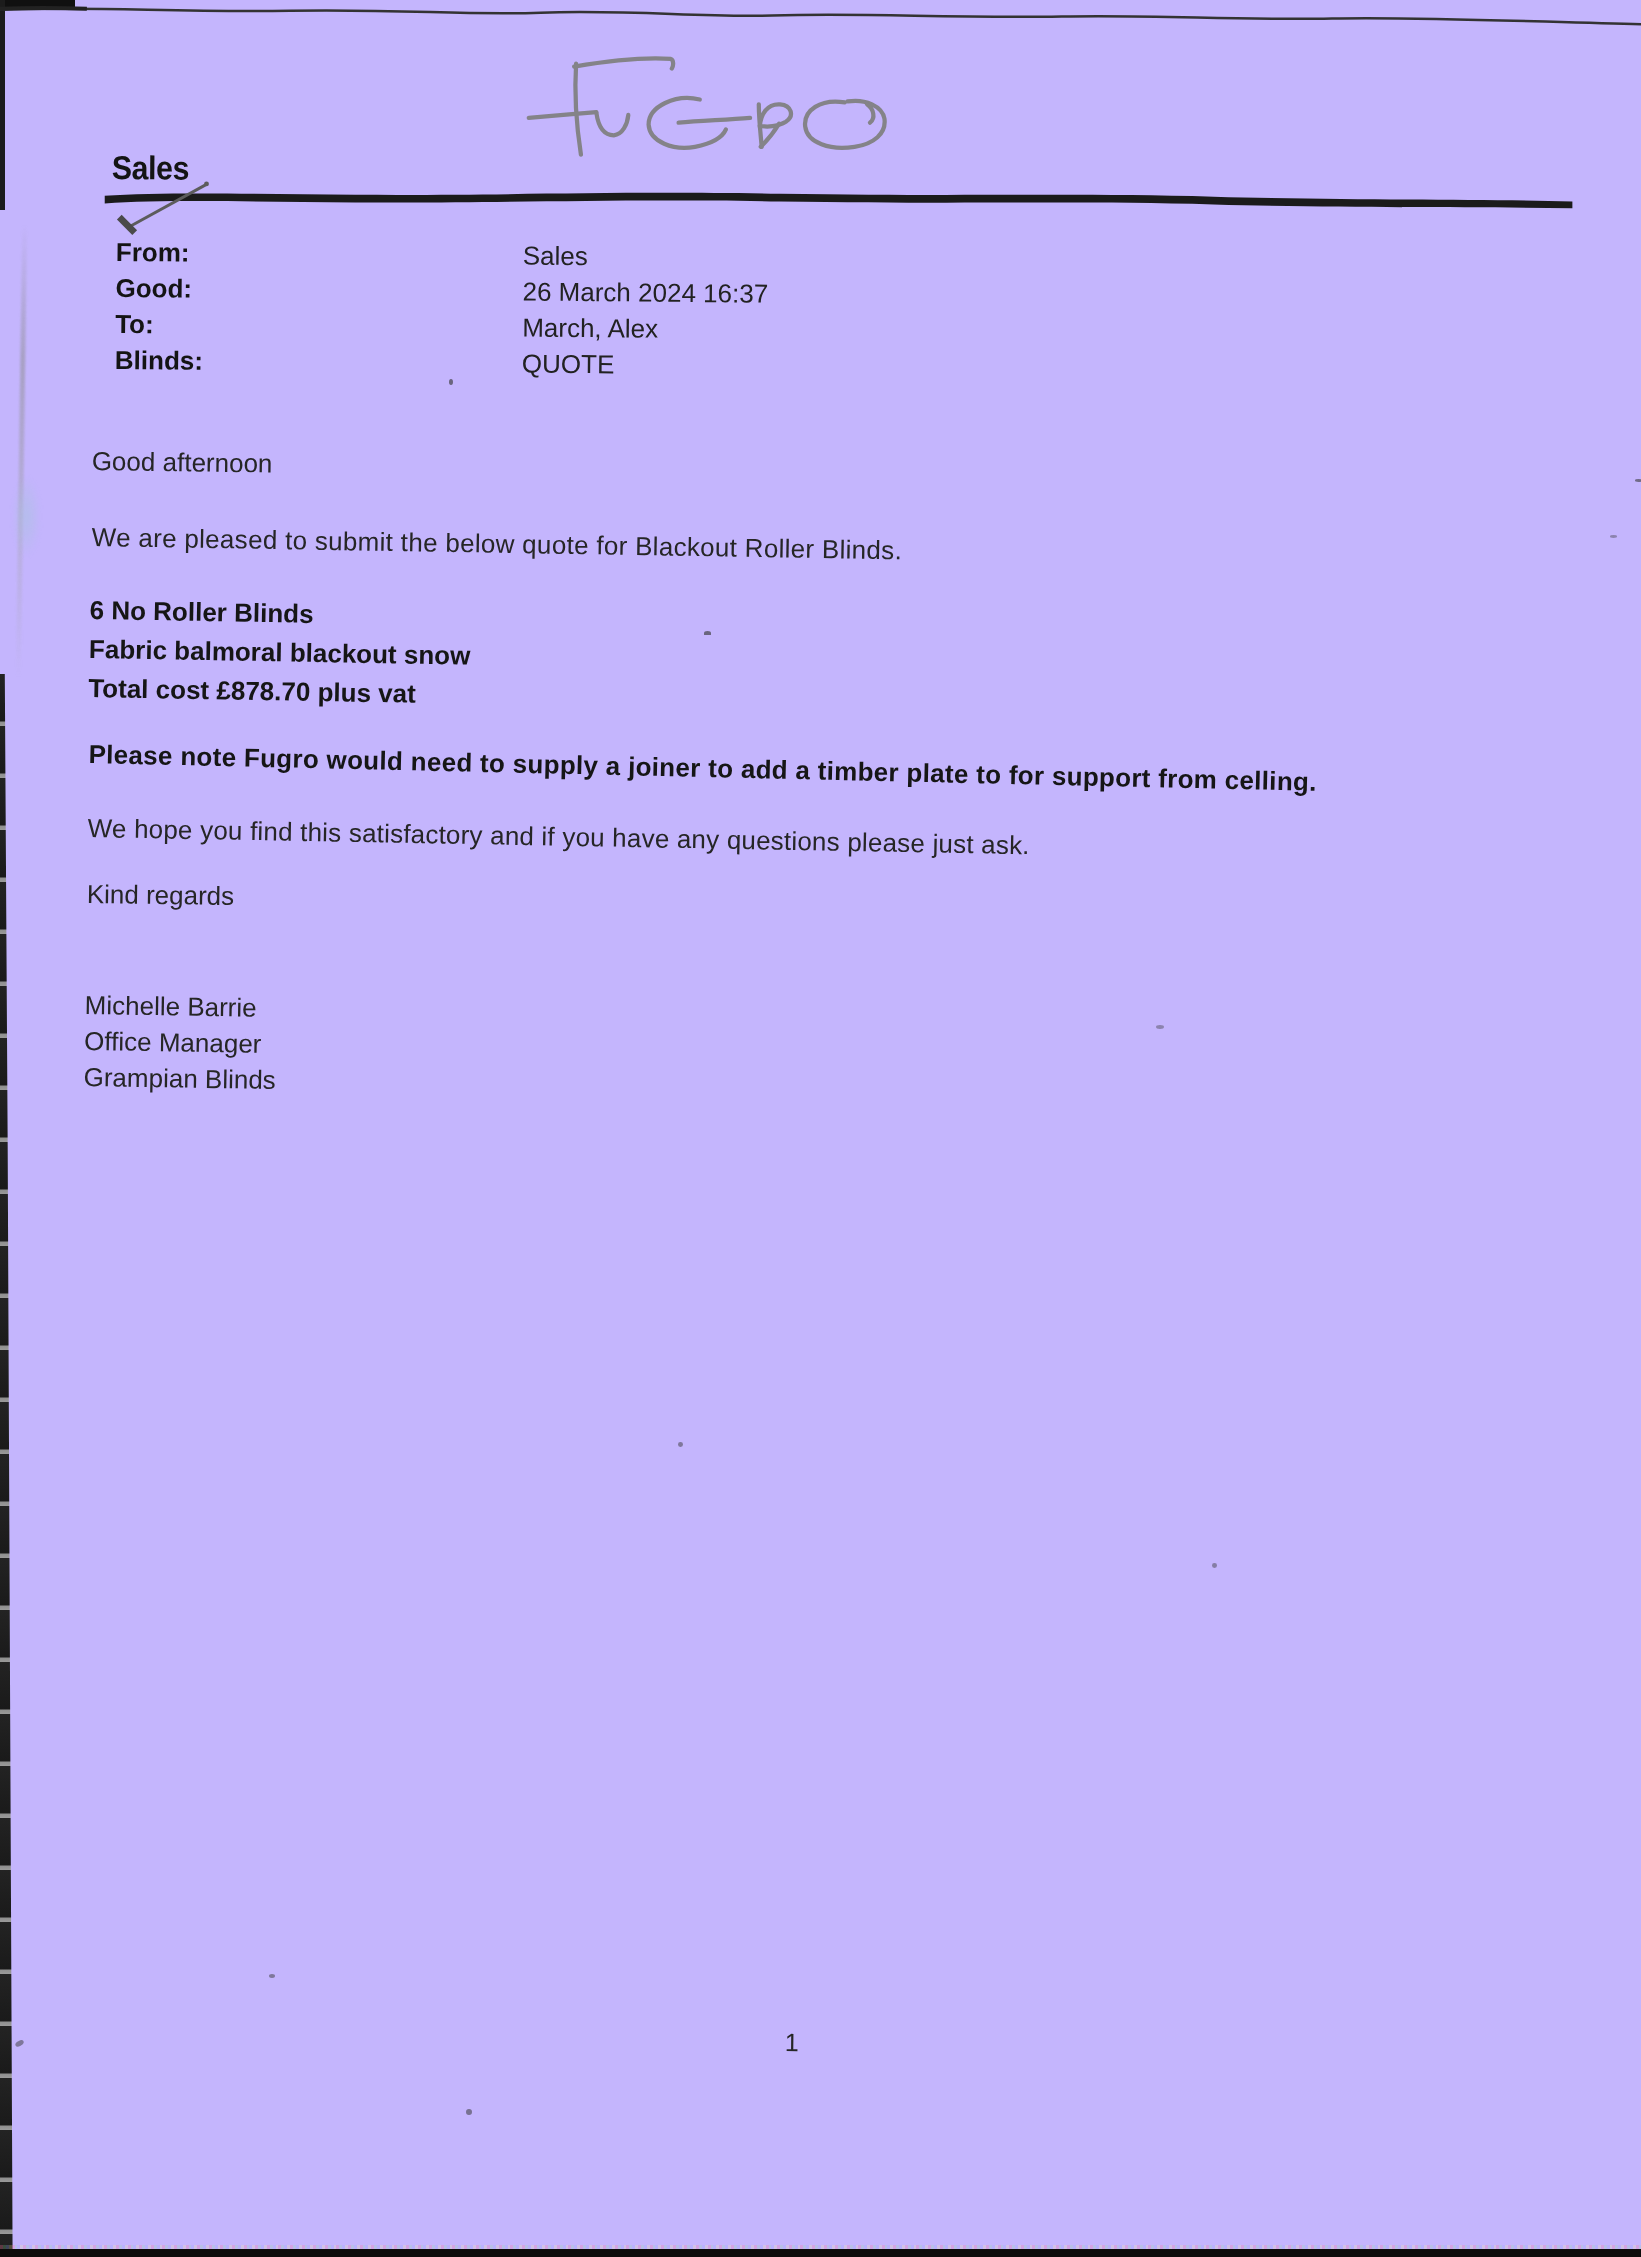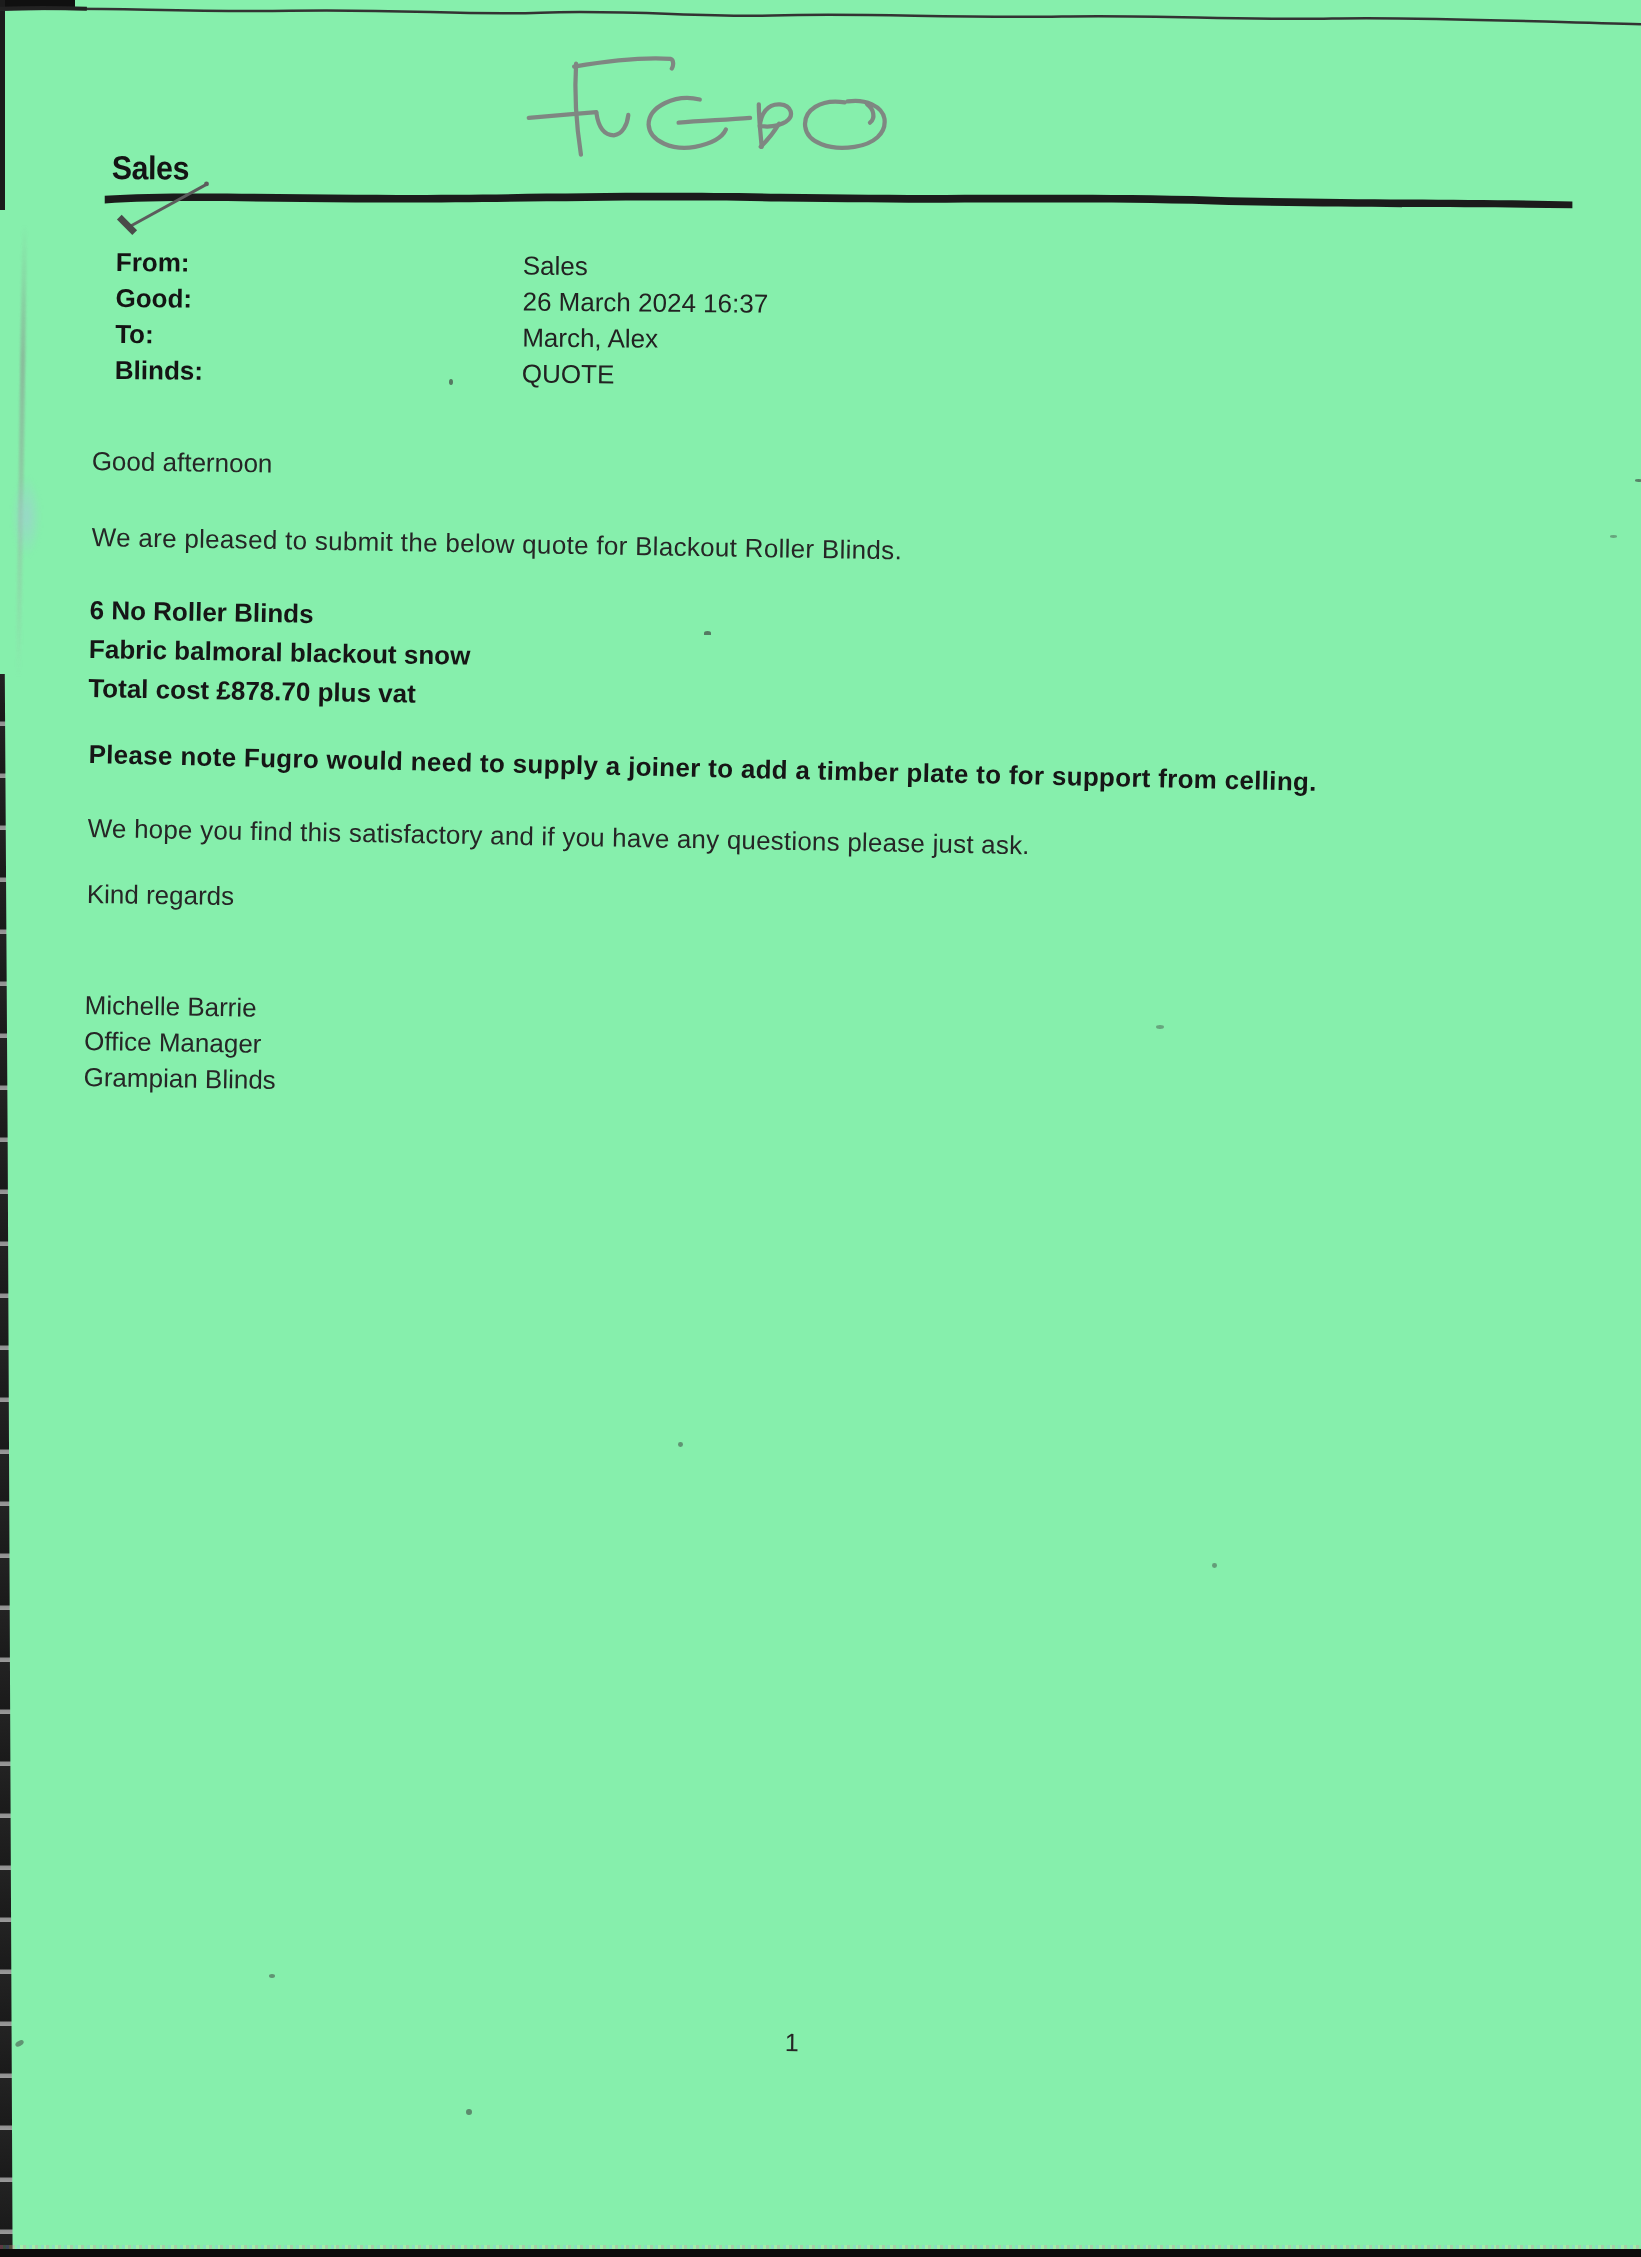--- a/index.html
+++ b/index.html
@@ -1,18 +1,18 @@
 <!DOCTYPE html>
 <html><head>
 <meta charset="utf-8">
 <style>
   * { margin:0; padding:0; box-sizing:border-box; }
   html,body { width:1641px; height:2257px; }
   body { font-family:"Liberation Sans", sans-serif; background:#ffffff; position:relative; overflow:hidden; }
-  .page { position:absolute; inset:0; background:#86efac; }
+  .page { position:absolute; inset:0; background:#c4b5fd; }
 
   
   .artifact { position:absolute; }
   .edge-topleft-h { left:0; top:0; width:75px; height:6.8px; background:#101010; }
   .edge-topleft-v { left:0; top:0; width:4.8px; height:210px; background:#1c1c1c; }
   .edge-top-wave { left:0; top:0; width:1641px; height:33px; }
   .film-strip { left:0; top:674px; width:12.6px; height:1583px;
     background:repeating-linear-gradient(180deg, #232323 0px, #1a1a1a 47px, #8f8f8f 48px, #9a9a9a 52px);
     clip-path:polygon(0 0, 4.8px 0, 7.7px 30%, 10.6px 72%, 12.6px 100%, 0 100%); }
   .edge-bottom { left:0; top:2249px; width:1641px; height:8.7px; background:#0c0c0c; }
@@ -28,21 +28,21 @@
   
   .fugro-svg { left:521px; top:27px; }
   .pen-arrow-svg { left:114px; top:177px; }
 
   
   .txt { position:absolute; color:#262626; font-size:26px; line-height:32px; white-space:nowrap; transform-origin:left top; }
   .bold { font-weight:700; color:#161616; }
   .sales-heading { left:112px; top:152px; font-size:33px; font-weight:700; color:#141414; letter-spacing:-0.5px;
     transform:rotate(0.4deg) scaleX(.92); }
   .rule-svg { left:104px; top:188px; }
-  .hdr-block { left:116px; top:246px; transform:rotate(0.5deg); }
+  .hdr-block { left:116px; top:236px; transform:rotate(0.5deg); }
   .hdr-row { position:relative; height:36px; }
   .hdr-label { font-weight:700; color:#141414; }
   .hdr-value { position:absolute; left:407px; top:0; font-weight:400; color:#222; }
   .greeting { left:92px; top:445px; transform:rotate(0.8deg); }
   .intro { left:92px; top:521px; transform:rotate(0.95deg); letter-spacing:0.3px; }
   .quote-block { left:90px; top:591px; line-height:39px; transform:rotate(1deg); }
   .note { left:89px; top:738px; transform:rotate(1.3deg); letter-spacing:0.3px; }
   .closing { left:88px; top:812px; transform:rotate(1.05deg); letter-spacing:0.2px; }
   .signoff { left:87px; top:878px; transform:rotate(0.8deg); }
   .signature { left:85px; top:987px; line-height:36px; transform:rotate(0.9deg); }

